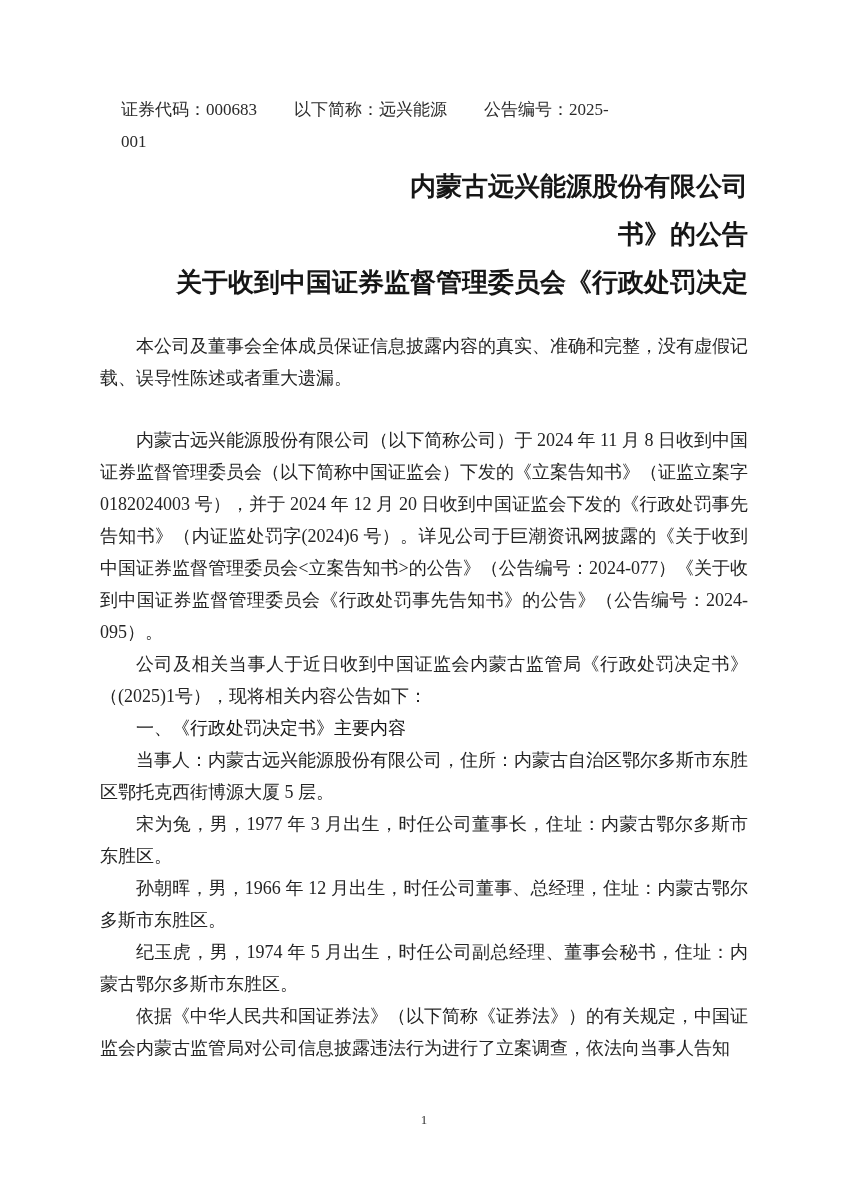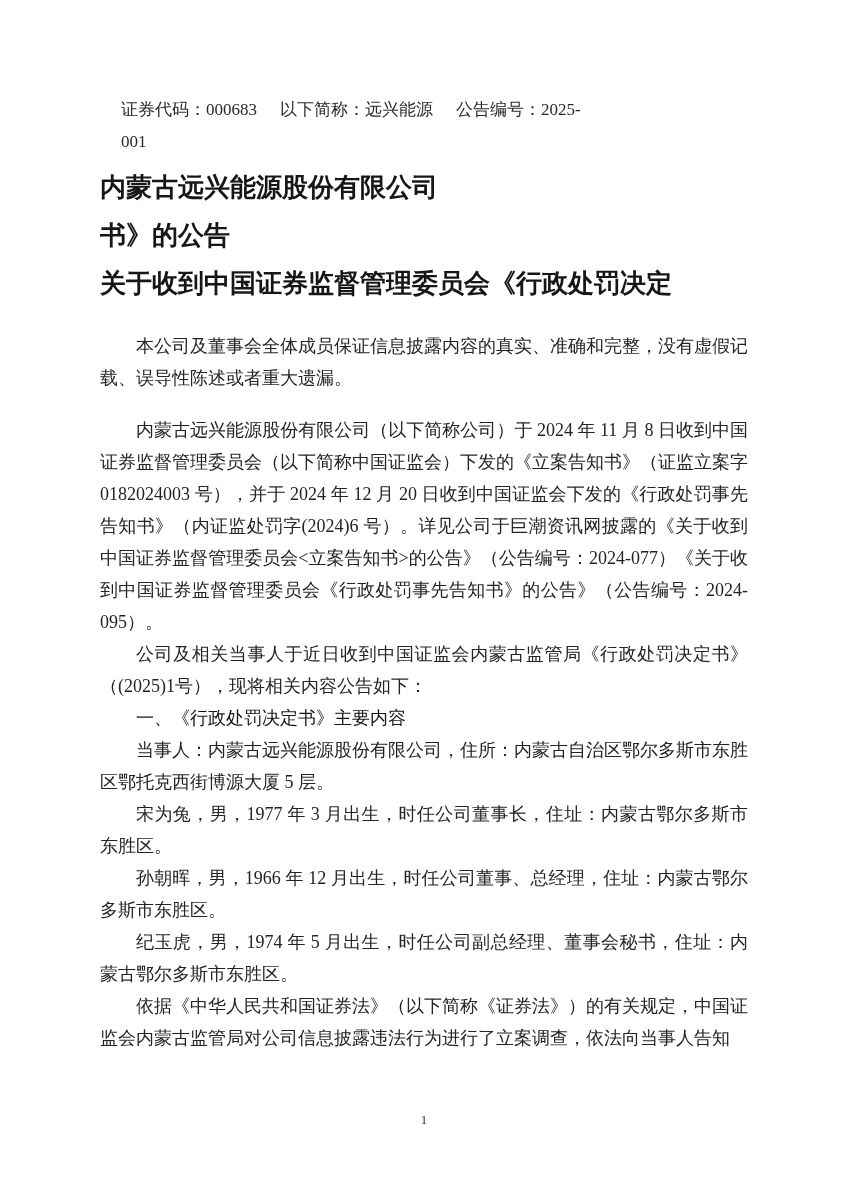--- a/index.html
+++ b/index.html
@@ -20,45 +20,46 @@
   .content {
     padding: 94px 100px 0 100px; 
   }
   .doc-header {
     font-size: 17px;
     line-height: 32px;
     color: #2a2a2a;
   }
   .header-row {
     display: flex;
-    column-gap: 23px;
+    column-gap: 37px;
     padding-left: 21px;
     white-space: nowrap;
   }
   .header-overflow {
     padding-left: 21px;
   }
   .doc-title {
     margin-top: 6px;
-    text-align: left;
+    text-align: right;
     font-size: 26px;
     font-weight: bold;
     line-height: 48px;
     color: #161616;
+    font-family: Liberation Mono, monospace;
   }
   .title-line { display: block; }
   .body-text {
     margin-top: 22px;
     font-size: 18px;
     line-height: 32px;
     text-align: justify;
     color: #242424;
   }
   .para { text-indent: 2em; }
-  .disclaimer { margin-bottom: 20px; }
+  .disclaimer { margin-bottom: 30px; }
   .heading { font-weight: normal; color: #141414; }
   .page-num {
     position: absolute;
     top: 1110px;
     left: 0;
     right: 0;
     text-align: center;
     font-size: 13px;
     line-height: 20px;
     font-family: "Liberation Serif", "DejaVu Serif", serif;

